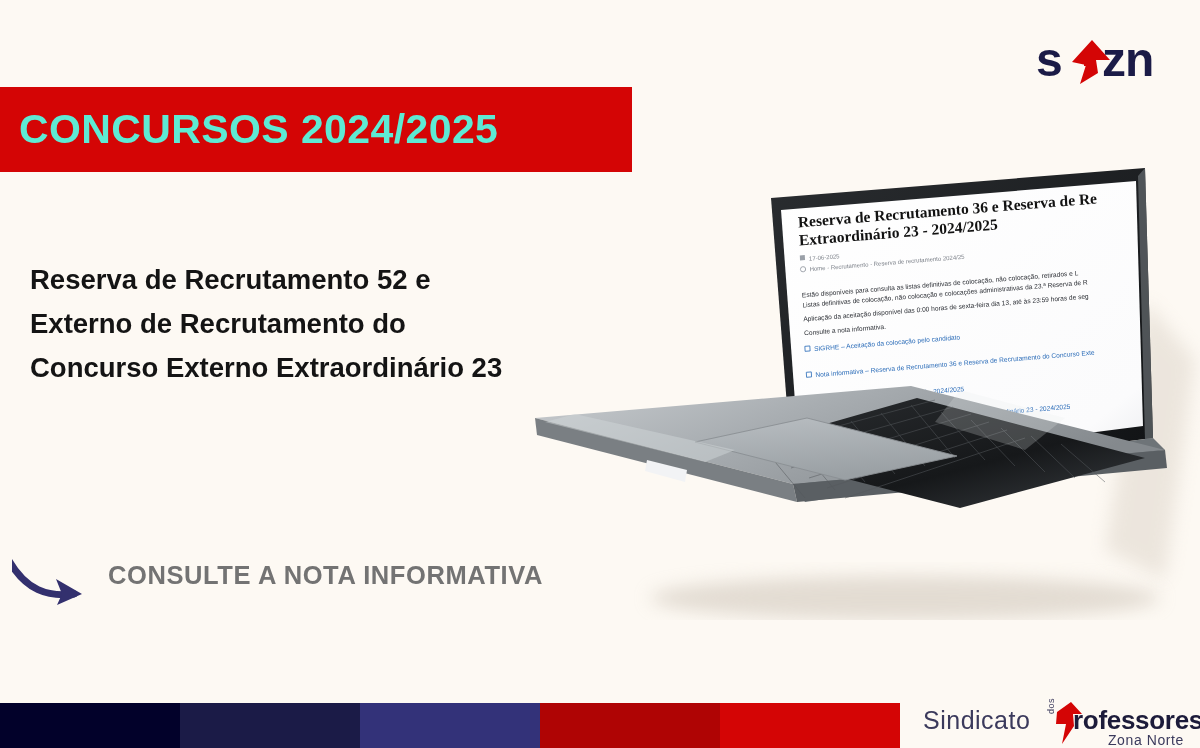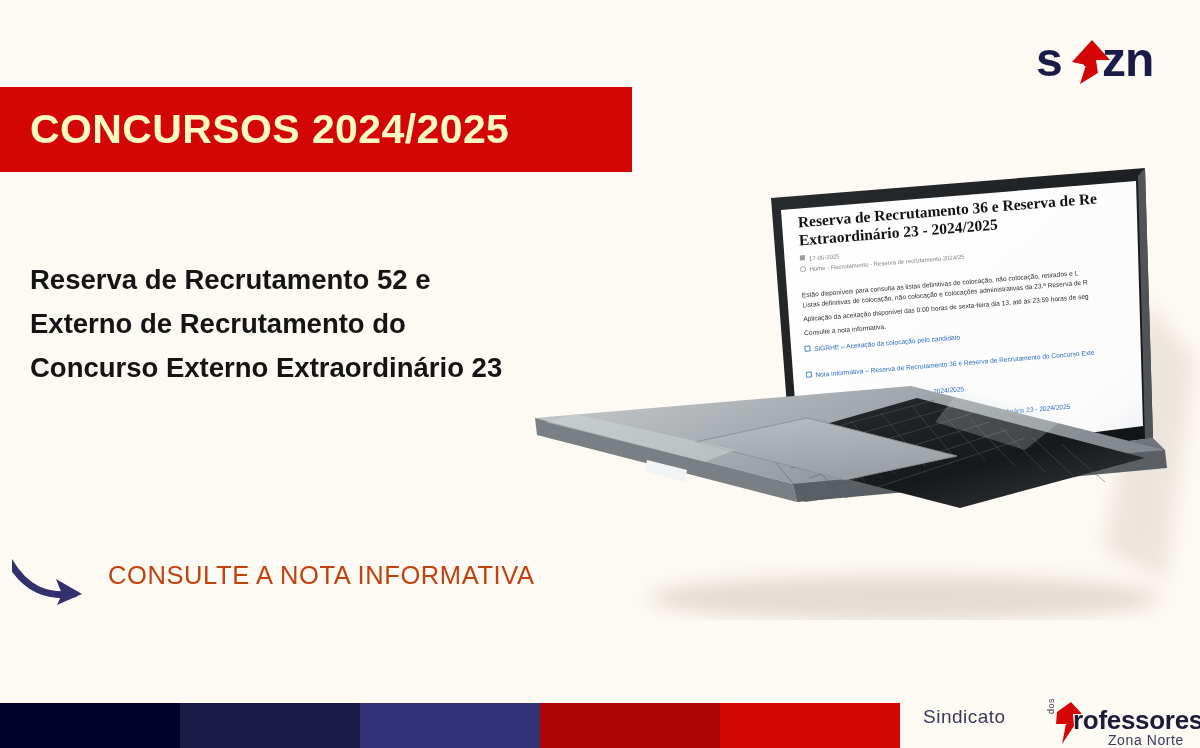--- a/index.html
+++ b/index.html
@@ -17,25 +17,25 @@
   }
 
   
   #title-banner {
     position:absolute; left:0; top:87px;
     width:632px; height:85px;
     background:#D40505;
     display:flex; align-items:center;
   }
   #title-banner .txt {
-    color:#fef9c3;
+    color:#5eead4;
     font-size:41px;
     font-weight:bold;
     letter-spacing:0.4px;
-    padding-left:30px;
+    padding-left:19px;
     white-space:nowrap;
   }
 
   
   #subtitle {
     position:absolute; left:30px; top:258px;
     width:620px;
   }
   #subtitle .line {
     color:#141414;
@@ -46,43 +46,43 @@
   }
 
   
   #cta-block {
     position:absolute; left:12px; top:545px;
     width:580px; height:62px;
   }
   #cta-arrow { position:absolute; left:0; top:0; width:90px; height:60px; }
   #cta-text {
     position:absolute; left:96px; top:16px;
-    color:#c2410c;
+    color:#737373;
     font-size:25.5px;
-    font-weight:normal;
+    font-weight:bold;
     letter-spacing:0.6px;
     white-space:nowrap;
   }
 
   
   #laptop { position:absolute; left:505px; top:150px; width:695px; height:470px; }
 
   
   #footer-bar {
     position:absolute; left:0; top:703px;
     width:900px; height:45px;
     display:flex;
   }
   #footer-bar .seg { height:100%; }
 
   
   #union-logo { position:absolute; left:905px; top:700px; width:285px; height:48px; }
   #union-logo .sind {
     position:absolute; left:18px; top:6px;
-    font-size:19px; color:#3B3A5C; font-weight:normal;
+    font-size:25px; color:#3B3A5C; font-weight:normal;
     letter-spacing:0.5px;
   }
   #union-logo .dos {
     position:absolute; left:141px; top:14px;
     font-size:9px; color:#3B3A5C;
     transform:rotate(-90deg); transform-origin:left top;
     letter-spacing:0.5px;
   }
   #union-logo .prof {
     position:absolute; left:168px; top:5px;

